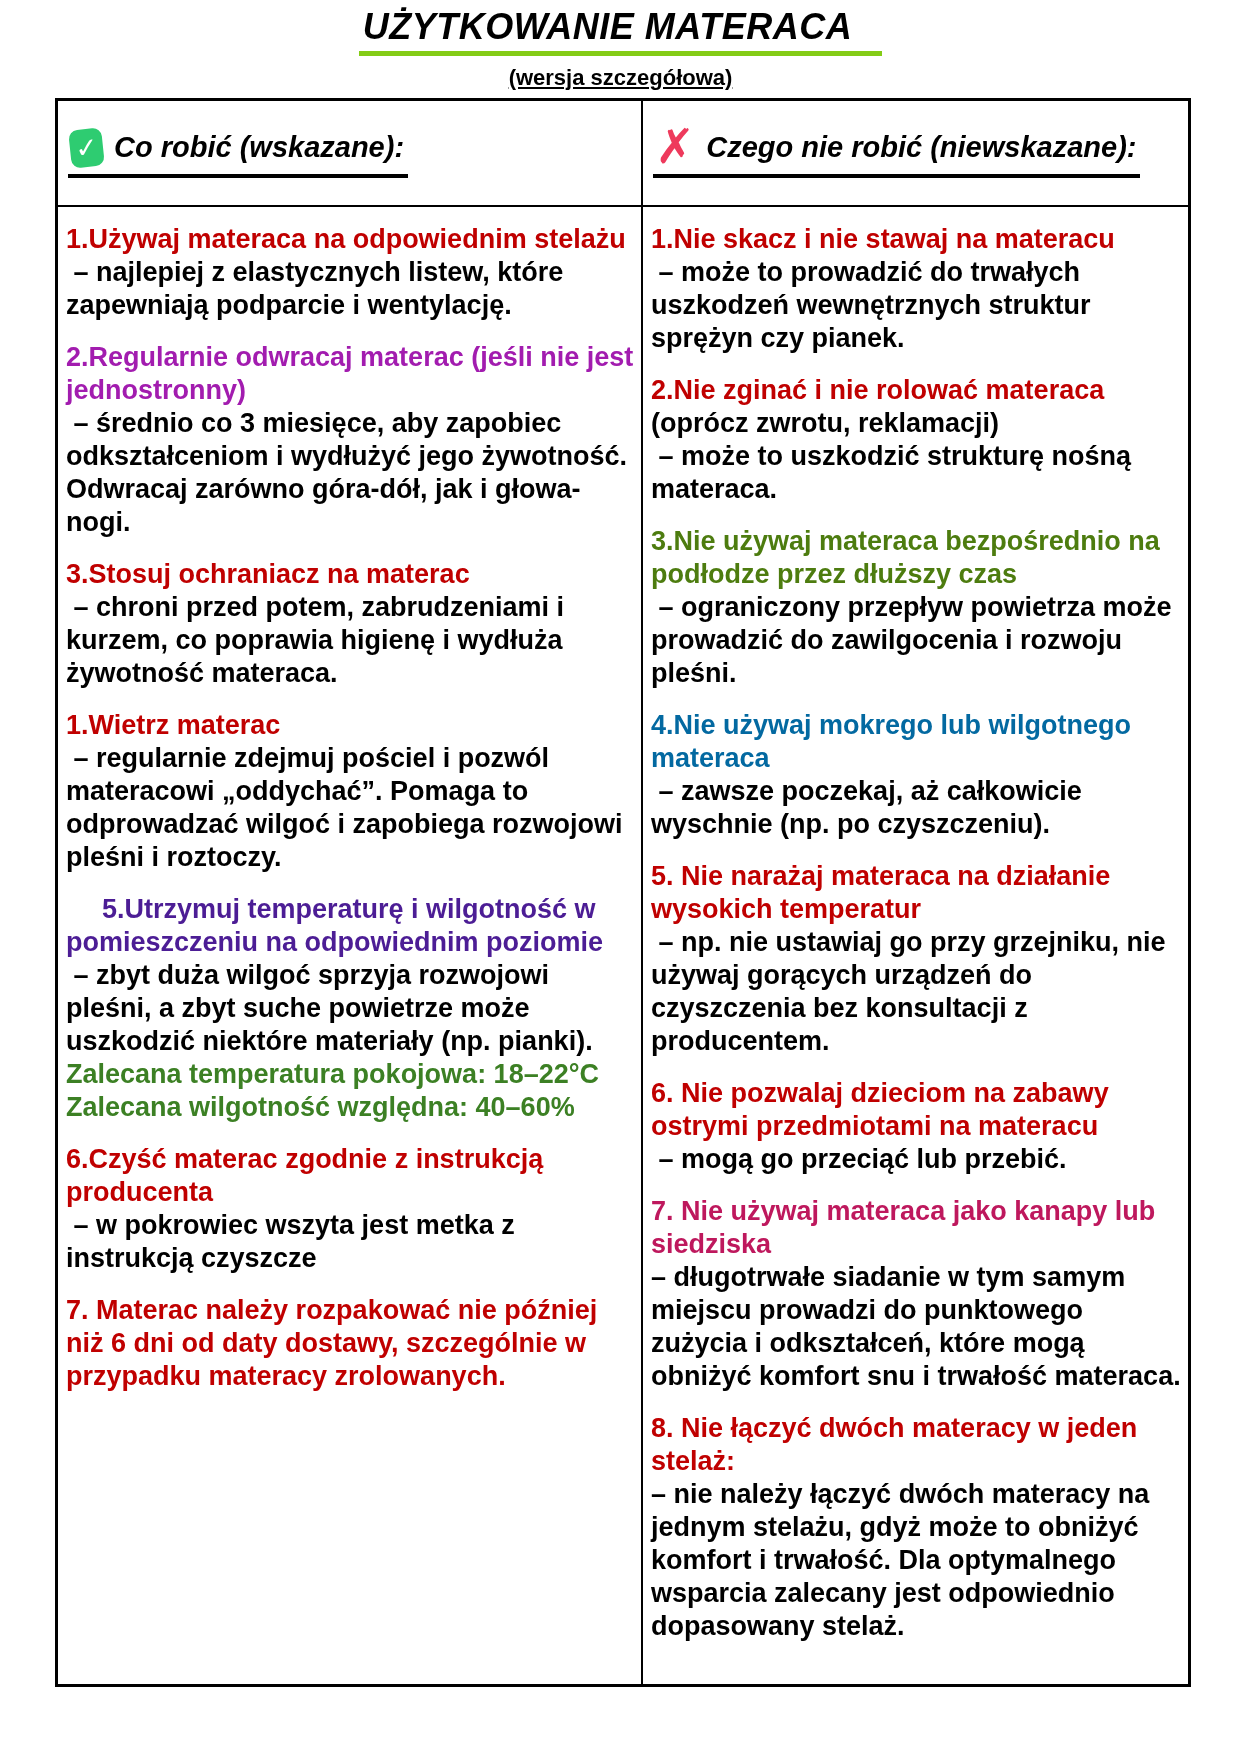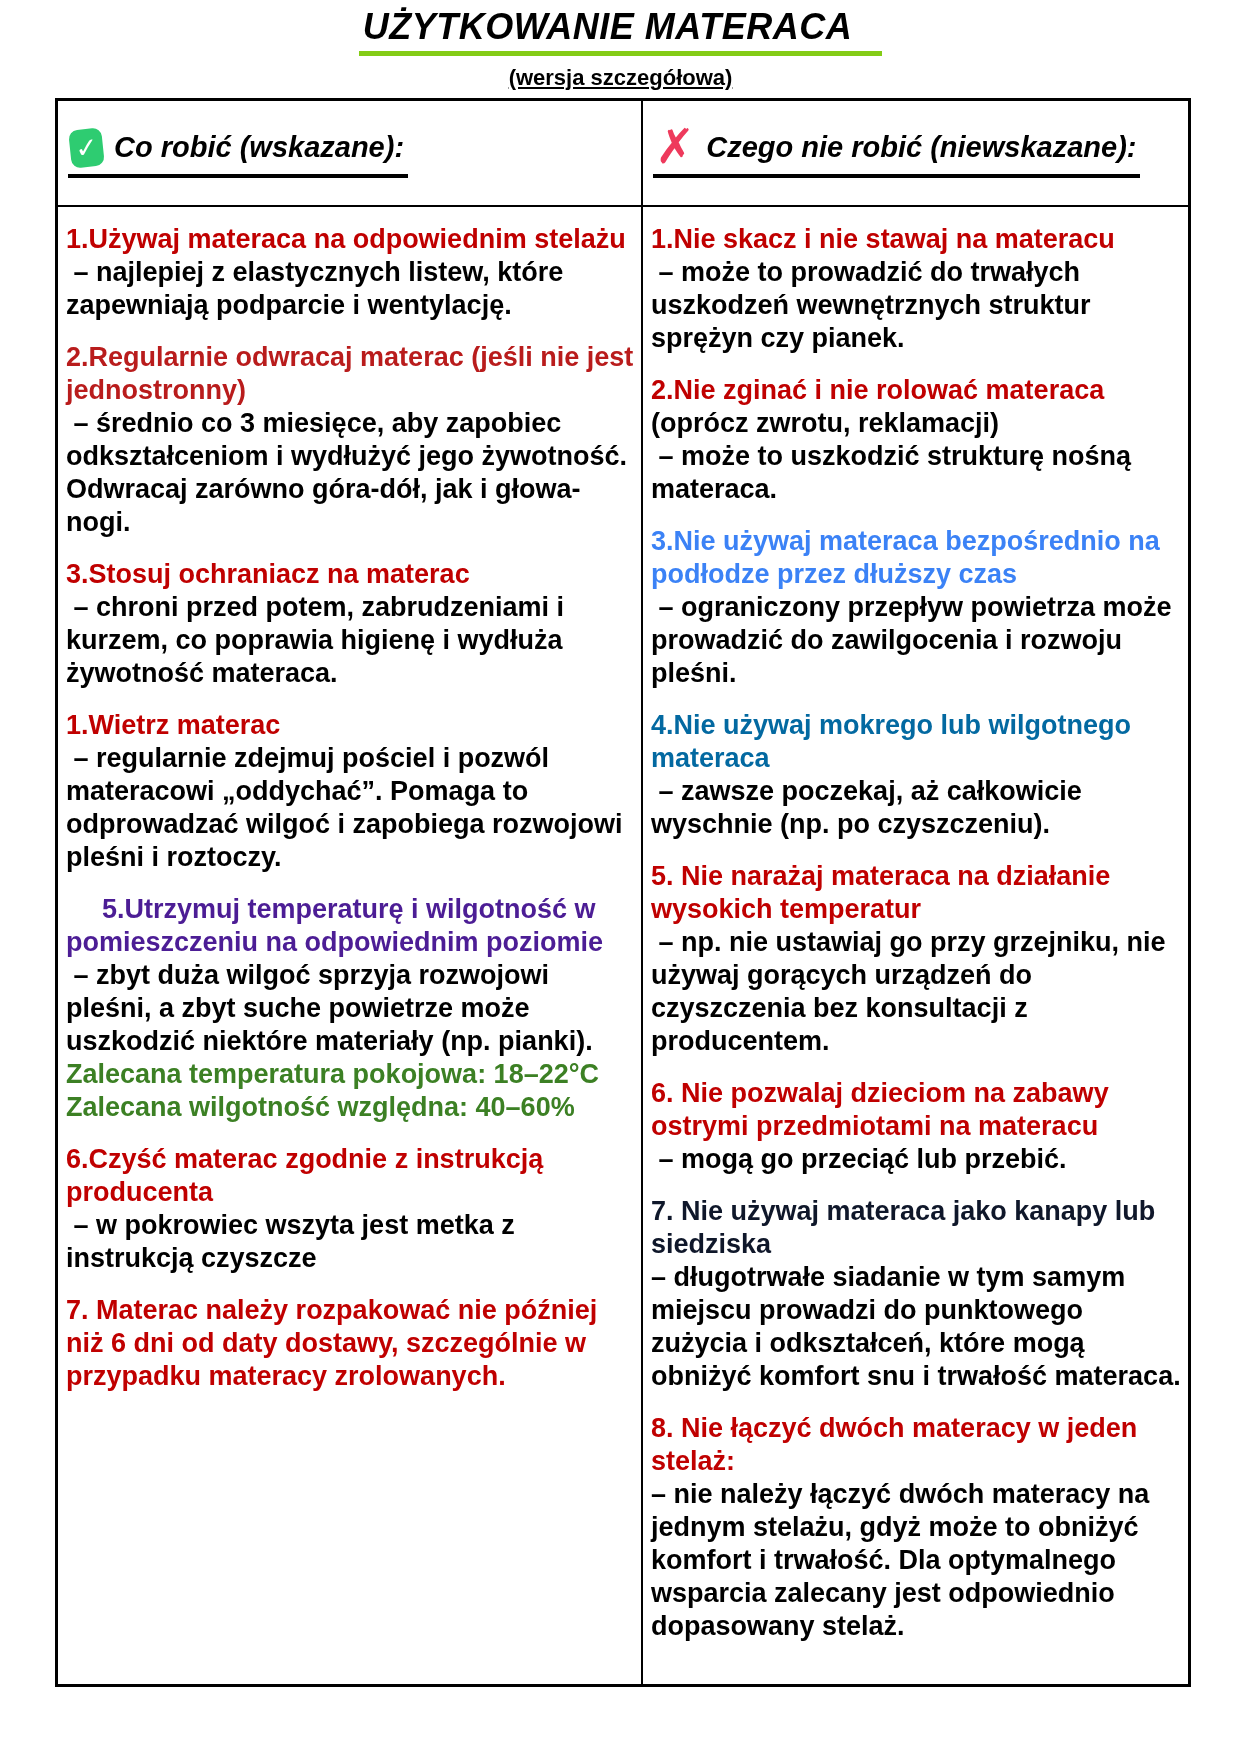--- a/index.html
+++ b/index.html
@@ -127,21 +127,21 @@
           <span class="cross-icon" style="color: rgb(238, 58, 92);">✗</span>
           <span class="header-text">Czego nie robić (niewskazane):</span>
         </span>
       </td>
     </tr>
     <tr>
       <td class="col-left body-cell">
         <div id="col-0">
               <p class="item"><span style="color: rgb(192, 0, 0);">1.Używaj materaca na odpowiednim stelażu</span><span style="color: rgb(0, 0, 0);">
  – najlepiej z elastycznych listew, które zapewniają podparcie i wentylację.</span></p>
-              <p class="item"><span style="color: #b91c1c;">2.Regularnie odwracaj materac (jeśli nie jest jednostronny)</span><span style="color: rgb(0, 0, 0);">
+              <p class="item"><span style="color: #a21caf;">2.Regularnie odwracaj materac (jeśli nie jest jednostronny)</span><span style="color: rgb(0, 0, 0);">
  – średnio co 3 miesięce, aby zapobiec odkształceniom i wydłużyć jego żywotność. Odwracaj zarówno góra-dół, jak i głowa-nogi.</span></p>
               <p class="item"><span style="color: rgb(192, 0, 0);">3.Stosuj ochraniacz na materac</span><span style="color: rgb(0, 0, 0);">
  – chroni przed potem, zabrudzeniami i kurzem, co poprawia higienę i wydłuża żywotność materaca.</span></p>
               <p class="item"><span style="color: rgb(192, 0, 0);">1.Wietrz materac</span><span style="color: rgb(0, 0, 0);">
  – regularnie zdejmuj pościel i pozwól materacowi „oddychać”. Pomaga to odprowadzać wilgoć i zapobiega rozwojowi pleśni i roztoczy.</span></p>
               <p class="item"><span style="color: #4c1d95; margin-left: 36px;">5.Utrzymuj temperaturę i wilgotność w pomieszczeniu na odpowiednim poziomie</span><span style="color: rgb(0, 0, 0);">
  – zbyt duża wilgoć sprzyja rozwojowi pleśni, a zbyt suche powietrze może uszkodzić niektóre materiały (np. pianki).</span><span style="color: rgb(60, 128, 36);">
 Zalecana temperatura pokojowa: 18–22°C</span><span style="color: rgb(60, 128, 36);">
 Zalecana wilgotność względna: 40–60%</span></p>
               <p class="item"><span style="color: rgb(192, 0, 0);">6.Czyść materac zgodnie z instrukcją producenta</span><span style="color: rgb(0, 0, 0);">
@@ -149,29 +149,29 @@
               <p class="item"><span style="color: rgb(192, 0, 0);">7. Materac należy rozpakować nie później niż 6 dni od daty dostawy, szczególnie w przypadku materacy zrolowanych.</span></p>
             </div>
       </td>
       <td class="col-right body-cell">
         <div id="col-1">
               <p class="item"><span style="color: rgb(192, 0, 0);">1.Nie skacz i nie stawaj na materacu</span><span style="color: rgb(0, 0, 0);">
  – może to prowadzić do trwałych uszkodzeń wewnętrznych struktur sprężyn czy pianek.</span></p>
               <p class="item"><span style="color: rgb(192, 0, 0);">2.Nie zginać i nie rolować materaca</span><span style="color: rgb(0, 0, 0);">
 (oprócz zwrotu, reklamacji)
  – może to uszkodzić strukturę nośną materaca.</span></p>
-              <p class="item"><span style="color: #3b82f6;">3.Nie używaj materaca bezpośrednio na podłodze przez dłuższy czas</span><span style="color: rgb(0, 0, 0);">
+              <p class="item"><span style="color: #4d7c0f;">3.Nie używaj materaca bezpośrednio na podłodze przez dłuższy czas</span><span style="color: rgb(0, 0, 0);">
  – ograniczony przepływ powietrza może prowadzić do zawilgocenia i rozwoju pleśni.</span></p>
               <p class="item"><span style="color: #0369a1;">4.Nie używaj mokrego lub wilgotnego materaca</span><span style="color: rgb(0, 0, 0);">
  – zawsze poczekaj, aż całkowicie wyschnie (np. po czyszczeniu).</span></p>
               <p class="item"><span style="color: rgb(192, 0, 0);">5. Nie narażaj materaca na działanie wysokich temperatur</span><span style="color: rgb(0, 0, 0);">
  – np. nie ustawiaj go przy grzejniku, nie używaj gorących urządzeń do czyszczenia bez konsultacji z producentem.</span></p>
               <p class="item"><span style="color: rgb(192, 0, 0);">6. Nie pozwalaj dzieciom na zabawy ostrymi przedmiotami na materacu</span><span style="color: rgb(0, 0, 0);">
  – mogą go przeciąć lub przebić.</span></p>
-              <p class="item"><span style="color: #0f172a;">7. Nie używaj materaca jako kanapy lub siedziska</span><span style="color: rgb(0, 0, 0);">
+              <p class="item"><span style="color: #be185d;">7. Nie używaj materaca jako kanapy lub siedziska</span><span style="color: rgb(0, 0, 0);">
 – długotrwałe siadanie w tym samym miejscu prowadzi do punktowego zużycia i odkształceń, które mogą obniżyć komfort snu i trwałość materaca.</span></p>
               <p class="item"><span style="color: rgb(192, 0, 0);">8. Nie łączyć dwóch materacy w jeden stelaż:</span><span style="color: rgb(0, 0, 0);">
 – nie należy łączyć dwóch materacy na jednym stelażu, gdyż może to obniżyć komfort i trwałość. Dla optymalnego wsparcia zalecany jest odpowiednio dopasowany stelaż.</span></p>
             </div>
       </td>
     </tr>
   </tbody>
     </table>
 
 </div>

